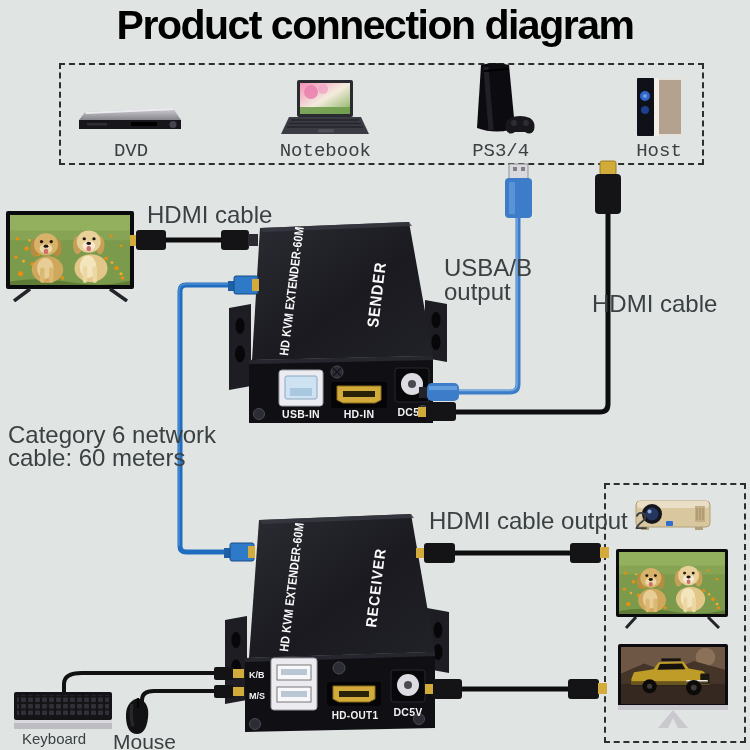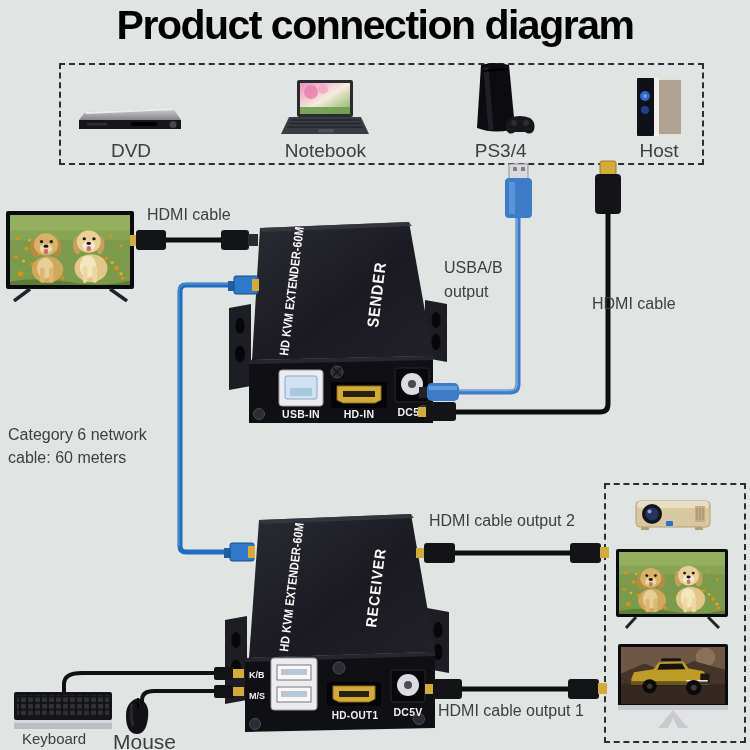--- a/index.html
+++ b/index.html
@@ -3,24 +3,24 @@
 <meta charset="utf-8">
 <style>
   html,body{margin:0;padding:0;}
   .stage{position:relative;width:750px;height:750px;background:var(--bg,#e0e5e3);
          overflow:hidden;font-family:"Liberation Sans",sans-serif;}
   .title{position:absolute;top:2px;left:0;width:750px;text-align:center;
          font-size:41px;font-weight:bold;letter-spacing:-1.5px;color:#000;}
   .dash-box{position:absolute;border:2px dashed #2e2e2e;}
   .src-box{left:59px;top:63px;width:613px;height:92px;display:flex;
            align-items:flex-end;justify-content:space-between;padding:4px 14px 2px;}
-  .src-item{display:flex;flex-direction:column;align-items:center;gap:1px;}
+  .src-item{display:flex;flex-direction:column;align-items:center;gap:1px;font-family:Liberation Mono, monospace;}
   .src-label,.label{color:var(--label-gray,#3b4043);}
   .src-label{font-size:19px;line-height:20px;}
-  .label{position:absolute;font-size:16px;line-height:23px;white-space:nowrap;z-index:6;}
+  .label{position:absolute;font-size:24px;line-height:23px;white-space:nowrap;z-index:6;}
   .out-box{left:604px;top:483px;width:138px;height:256px;}
   svg.dev{position:absolute;z-index:3;}
   svg.overlay{position:absolute;left:0;top:0;z-index:5;pointer-events:none;}
   .port-label{font-size:10.5px;font-weight:bold;fill:#f2f2f2;letter-spacing:.3px;}
   .dev-model{font-size:12.5px;font-weight:bold;fill:#fafafa;letter-spacing:.2px;}
   .dev-role{font-size:16px;font-weight:bold;fill:#fafafa;letter-spacing:1px;}
   .kb-label{font-size:9px;font-weight:bold;fill:#f2f2f2;}
 </style>
 </head>
 <body>
@@ -379,17 +379,16 @@
     </g>
   </svg>
 
   <div class="label" style="left:147px;top:203px">HDMI cable</div>
   <div class="label" style="left:444px;top:256px">USBA/B</div>
   <div class="label" style="left:444px;top:280px">output</div>
   <div class="label" style="left:592px;top:292px">HDMI cable</div>
   <div class="label" style="left:8px;top:423px">Category 6 network</div>
   <div class="label" style="left:8px;top:446px">cable: 60 meters</div>
   <div class="label" style="left:429px;top:509px">HDMI cable output 2</div>
-  <div class="label" style="left:438px;top:699px">HDMI cable output 1</div>
   <div class="label" style="left:22px;top:727px;font-size:15px">Keyboard</div>
   <div class="label" style="left:113px;top:730px;font-size:21px">Mouse</div>
 
 </div>
 
 </body></html>

